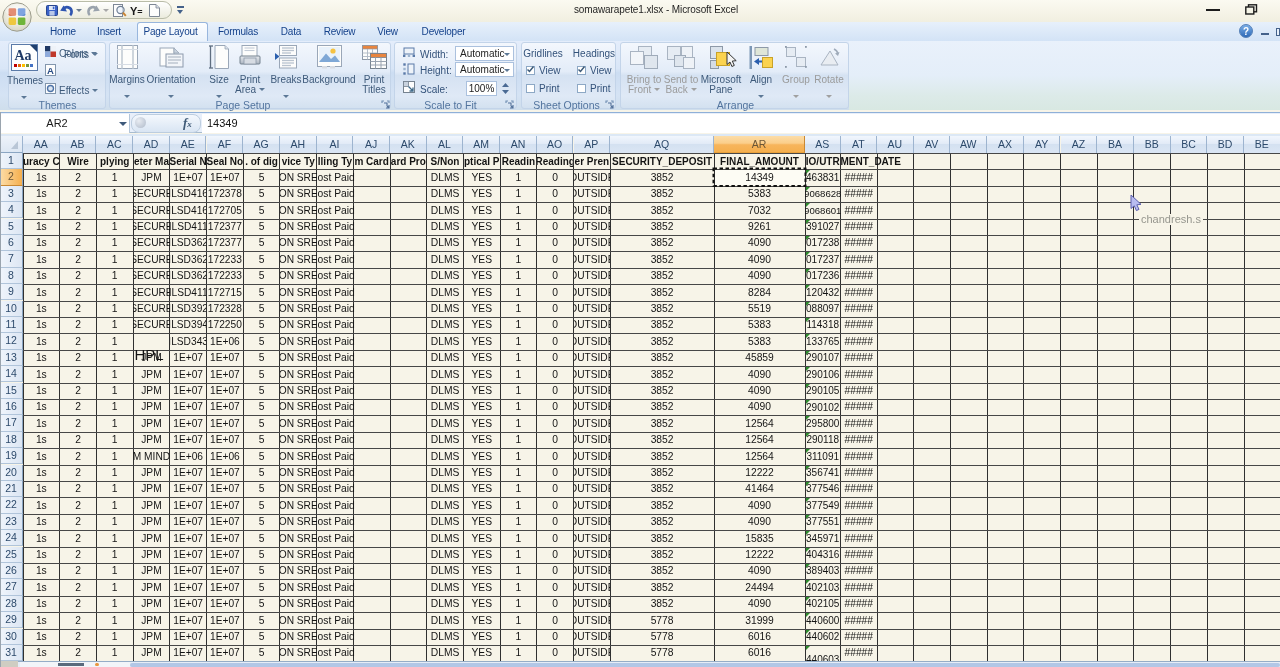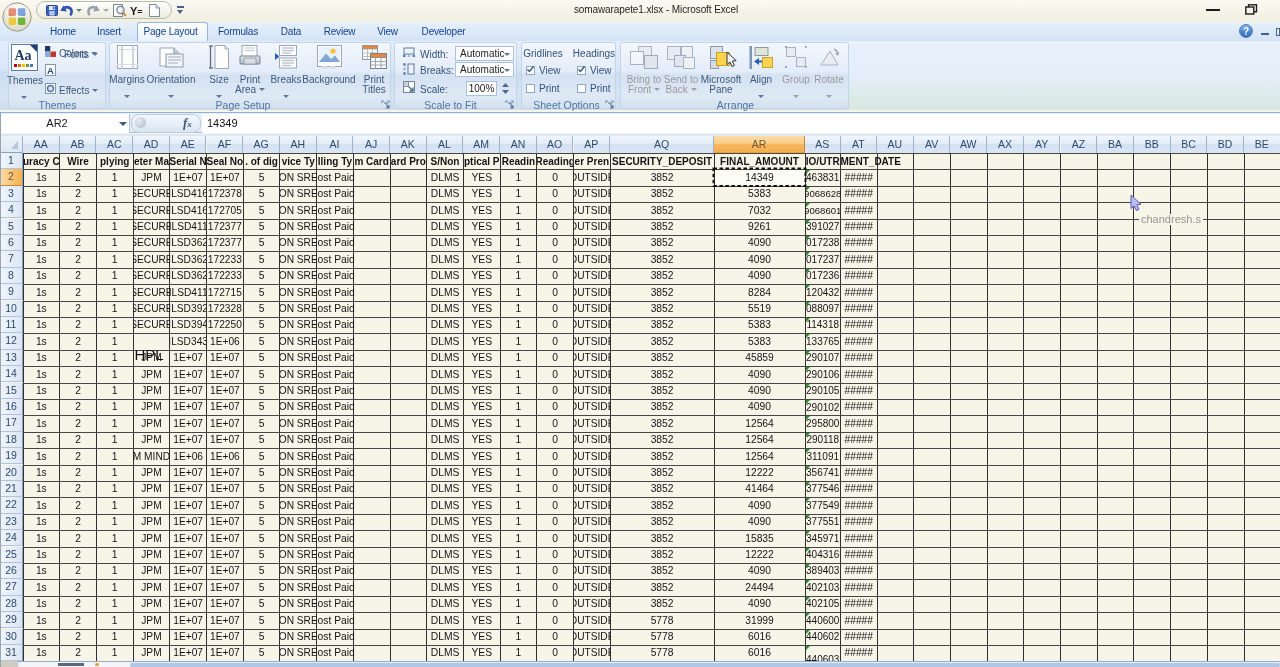--- a/index.html
+++ b/index.html
@@ -246,21 +246,21 @@
     <rect x="4.8" y="7.6" width="2.4" height="2.4" fill="#9db4cf"></rect>
     <rect x="9.6" y="7.6" width="2.4" height="2.4" fill="#5a7aa8"></rect>
   </svg>
 <div class="btxt" style="left:420px;top:50px;width:36px;text-align:left;color:#33527a">Width:</div>
 <svg class="ab" style="left:403px;top:63px" width="12" height="12" viewBox="0 0 12 12">
 <rect x="5" y="1" width="6" height="10" fill="#eef3f9" stroke="#5a7aa8"></rect>
 <rect x="0.3" y="0.3" width="2.4" height="2.4" fill="#5a7aa8"></rect>
     <rect x="0.3" y="4.8" width="2.4" height="2.4" fill="#9db4cf"></rect>
     <rect x="0.3" y="9.3" width="2.4" height="2.4" fill="#5a7aa8"></rect>
   </svg>
-<div class="btxt" style="left:420px;top:66px;width:38px;text-align:left;color:#33527a">Breaks:</div>
+<div class="btxt" style="left:420px;top:66px;width:38px;text-align:left;color:#33527a">Height:</div>
 <svg class="ab" style="left:403px;top:81px" width="12" height="12" viewBox="0 0 12 12">
 <rect x="0.5" y="0.5" width="11" height="11" fill="#fdfdfd" stroke="#75828f"></rect>
 <rect x="0.5" y="0.5" width="5" height="5" fill="#c8d2de" stroke="#75828f" stroke-width="0.8"></rect>
 <path d="M5.5 5.5 L10 10 M10 6.5 V10 H6.5" fill="none" stroke="#3f6a8a" stroke-width="1.3"></path>
   </svg>
 <div class="btxt" style="left:420px;top:85px;width:36px;text-align:left;color:#33527a">Scale:</div>
 <div class="ab" style="left:455px;top:46px;width:59px;height:15px;background:#fff;border:1px solid #abc1de;font-size:10px;line-height:13px;color:#222;padding-left:4px">Automatic<span class="dda" style="position:absolute;right:3px;top:6px"></span></div>
 <div class="ab" style="left:455px;top:62px;width:59px;height:15px;background:#fff;border:1px solid #abc1de;font-size:10px;line-height:13px;color:#222;padding-left:4px">Automatic<span class="dda" style="position:absolute;right:3px;top:6px"></span></div>
 <div class="ab" style="left:466px;top:81px;width:31px;height:15px;background:#fff;border:1px solid #abc1de;font-size:10px;line-height:13px;color:#222;text-align:center">100%</div>
 <svg class="ab" style="left:500px;top:81px" width="11" height="15" viewBox="0 0 11 15">

